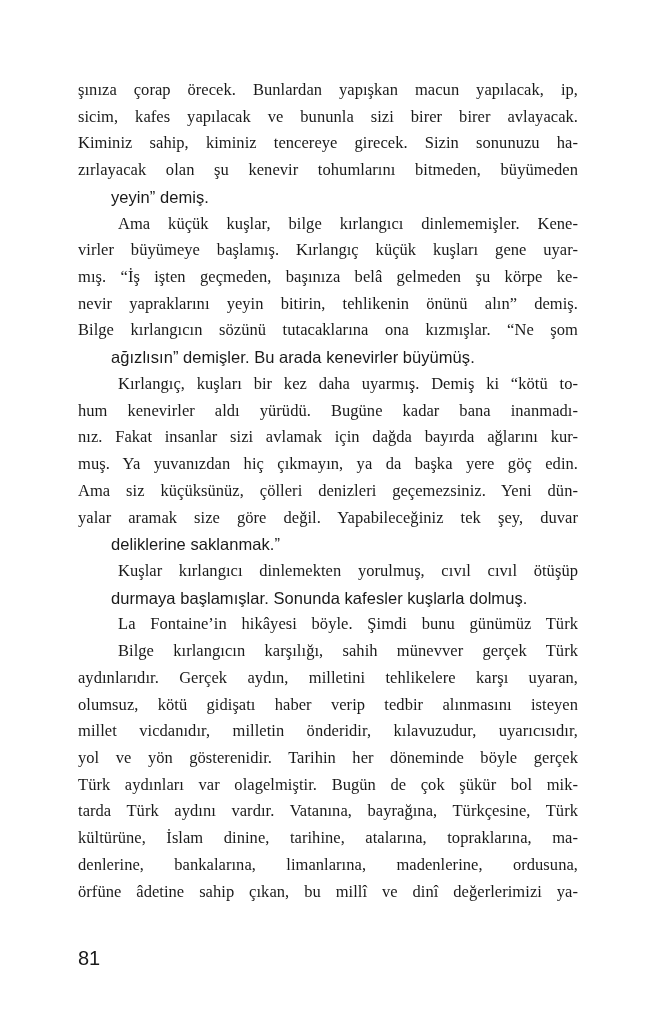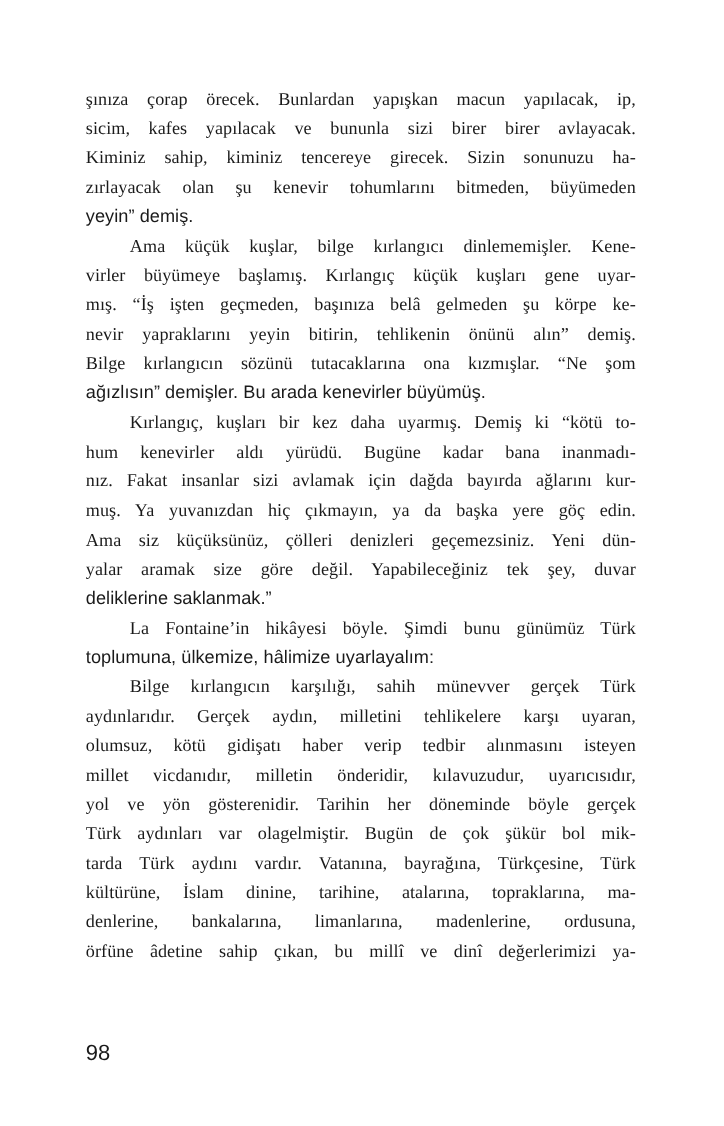--- a/index.html
+++ b/index.html
@@ -33,20 +33,21 @@
   .para { margin: 0; padding: 0; }
   .ln { white-space: normal; }
   .j {
     text-align: justify;
     text-align-last: justify;
     font-family: Liberation Serif, serif;
   }
   .e {
     text-align: right;
     text-align-last: left;
+    margin-left: 33px;
   }
   .i {
     text-indent: 40px;
   }
   .page-number {
     position: absolute;
     left: 78px;
     top: 946px;
     font-size: 20px;
     line-height: 24px;
@@ -80,36 +81,39 @@
     <div class="para">
       <div class="ln j i">Kırlangıç, kuşları bir kez daha uyarmış. Demiş ki “kötü to-</div>
       <div class="ln j">hum kenevirler aldı yürüdü. Bugüne kadar bana inanmadı-</div>
       <div class="ln j">nız. Fakat insanlar sizi avlamak için dağda bayırda ağlarını kur-</div>
       <div class="ln j">muş. Ya yuvanızdan hiç çıkmayın, ya da başka yere göç edin.</div>
       <div class="ln j">Ama siz küçüksünüz, çölleri denizleri geçemezsiniz. Yeni dün-</div>
       <div class="ln j">yalar aramak size göre değil. Yapabileceğiniz tek şey, duvar</div>
       <div class="ln e">deliklerine saklanmak.”</div>
     </div>
 
+    <div class="para">
+      <div class="ln j i">Kuşlar kırlangıcı dinlemekten yorulmuş, cıvıl cıvıl ötüşüp</div>
+      <div class="ln e">durmaya başlamışlar. Sonunda kafesler kuşlarla dolmuş.</div>
+    </div>
 
     <div class="para">
       <div class="ln j i">La Fontaine’in hikâyesi böyle. Şimdi bunu günümüz Türk</div>
-      <div class="ln e">toplumuna, ülkemize, hâlimize uyarlayalım:</div>
     </div>
 
     <div class="para">
       <div class="ln j i">Bilge kırlangıcın karşılığı, sahih münevver gerçek Türk</div>
       <div class="ln j">aydınlarıdır. Gerçek aydın, milletini tehlikelere karşı uyaran,</div>
       <div class="ln j">olumsuz, kötü gidişatı haber verip tedbir alınmasını isteyen</div>
       <div class="ln j">millet vicdanıdır, milletin önderidir, kılavuzudur, uyarıcısıdır,</div>
       <div class="ln j">yol ve yön gösterenidir. Tarihin her döneminde böyle gerçek</div>
       <div class="ln j">Türk aydınları var olagelmiştir. Bugün de çok şükür bol mik-</div>
       <div class="ln j">tarda Türk aydını vardır. Vatanına, bayrağına, Türkçesine, Türk</div>
       <div class="ln j">kültürüne, İslam dinine, tarihine, atalarına, topraklarına, ma-</div>
       <div class="ln j">denlerine, bankalarına, limanlarına, madenlerine, ordusuna,</div>
       <div class="ln j">örfüne âdetine sahip çıkan, bu millî ve dinî değerlerimizi ya-</div>
     </div>
 
   </div>
 
-  <div class="page-number">98</div>
+  <div class="page-number">81</div>
 
 </div>
 
 </body></html>

